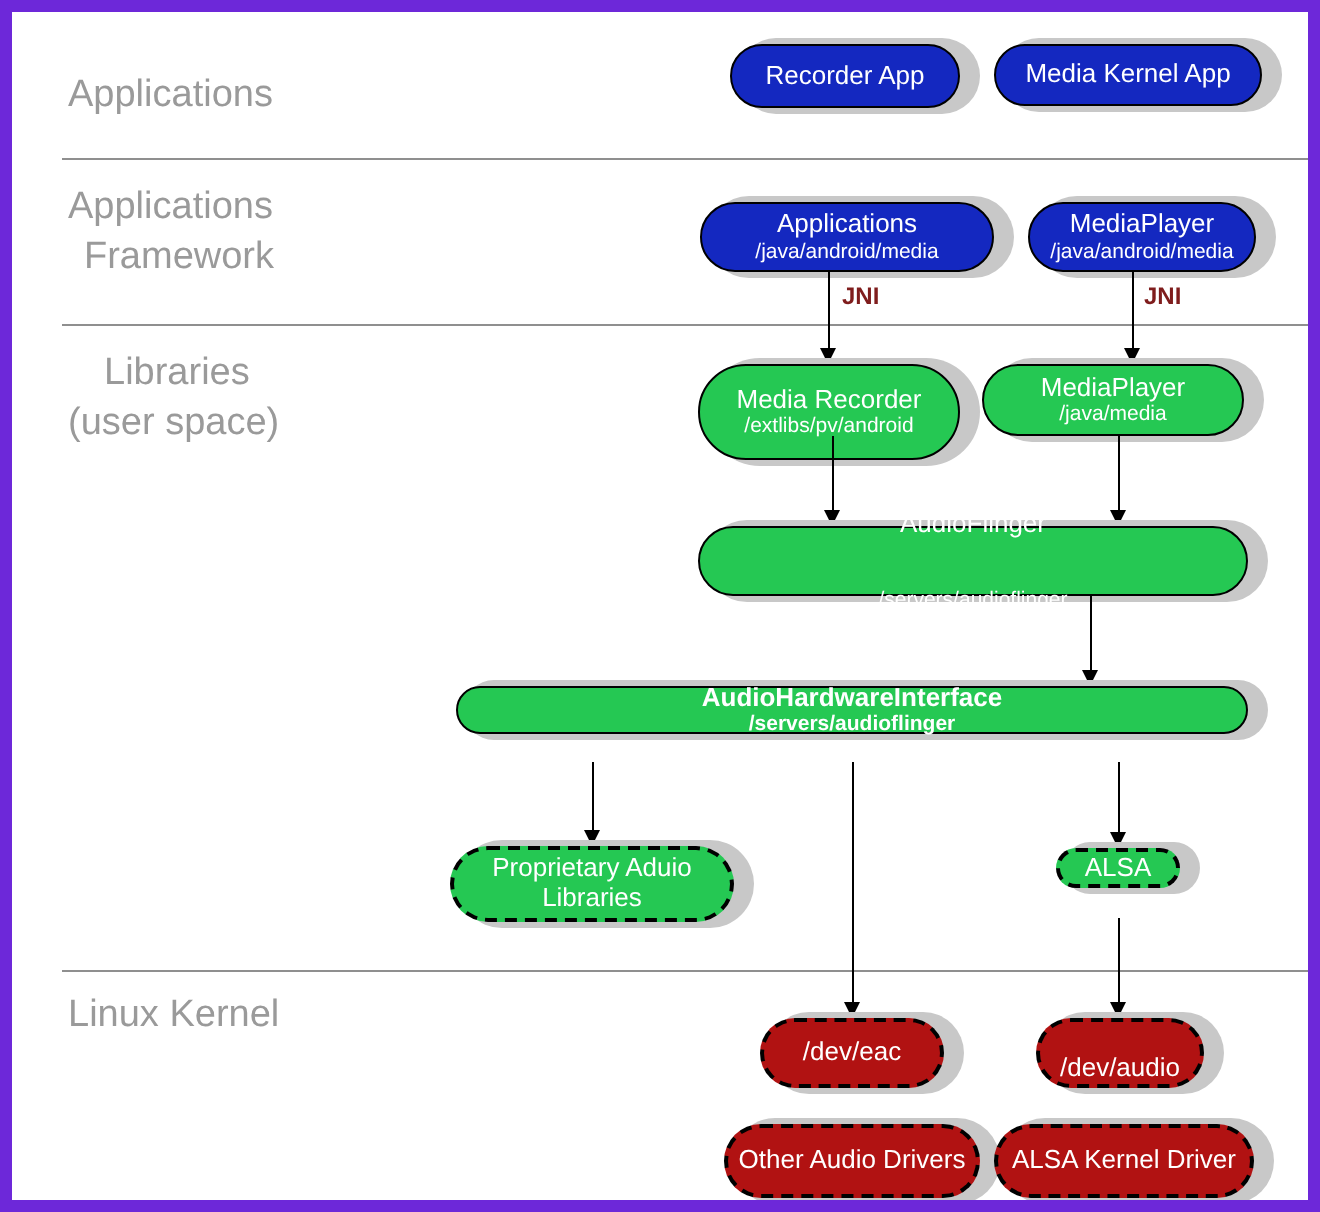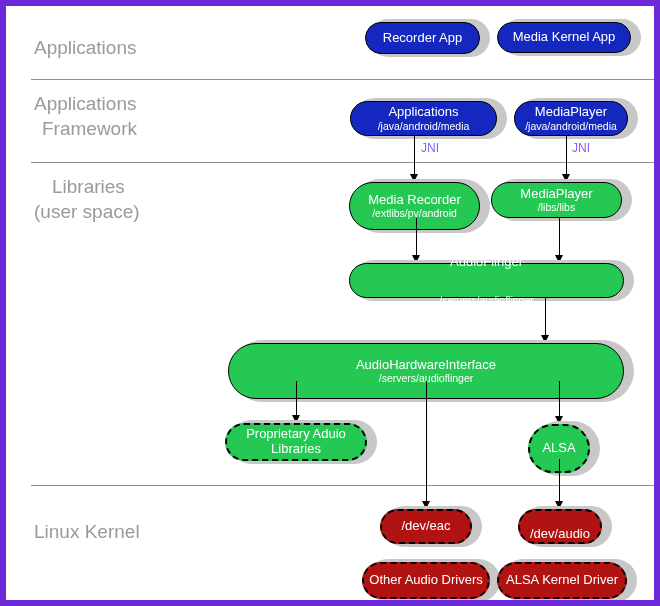--- a/index.html
+++ b/index.html
@@ -43,36 +43,36 @@
   .pill .sub{font-size:10.5px;}
   .vline{position:absolute;width:1px;background:#000;}
   .ahead{
     position:absolute;width:0;height:0;
     border-left:4px solid transparent;
     border-right:4px solid transparent;
     border-top:8px solid #000;
   }
   .jni{
     position:absolute;
-    font-size:12px;font-weight:normal;color:#8b5cf6;
+    font-size:12px;font-weight:bold;color:#7f1d1d;
     white-space:nowrap;
     text-align:center;
   }
 </style>
 </head>
 <body>
 
 <div class="canvas">
 
   <span class="layer-label" style="left:28px;top:31px;">Applications</span>
   <span class="layer-label" style="left:28px;top:87px;">Applications</span>
   <span class="layer-label" style="left:36px;top:112px;">Framework</span>
   <span class="layer-label" style="left:28px;top:195px;">(user space)</span>
   <span class="layer-label" style="left:46px;top:170px;">Libraries</span>
-  <span class="layer-label" style="left:28px;top:491px;margin-top:24px;">Linux Kernel</span>
+  <span class="layer-label" style="left:28px;top:491px;">Linux Kernel</span>
 
   <div class="divider" style="top:73px;"></div>
   <div class="divider" style="top:156px;"></div>
   <div class="divider" style="top:479px;"></div>
 
   <div class="pill blue" style="left:359px;top:16px;width:115px;height:32px;">
     <div class="title">Recorder App</div>
   </div>
   <div class="pill blue" style="left:491px;top:16px;width:134px;height:31px;">
     <div class="title">Media Kernel App</div>
@@ -94,52 +94,52 @@
   <div class="vline" style="left:560px;top:130px;height:39px;"></div>
   <div class="ahead" style="left:556px;top:168px;"></div>
   <span class="jni" style="left:566px;top:135px;">JNI</span>
 
   <div class="pill green" style="left:343px;top:176px;width:131px;height:48px;">
     <div class="title">Media Recorder</div>
     <div class="sub">/extlibs/pv/android</div>
   </div>
   <div class="pill green" style="left:485px;top:176px;width:131px;height:36px;">
     <div class="title">MediaPlayer</div>
-    <div class="sub">/libs/libs</div>
+    <div class="sub">/java/media</div>
   </div>
 
   <div class="vline" style="left:410px;top:212px;height:38px;"></div>
   <div class="ahead" style="left:406px;top:249px;"></div>
   <div class="vline" style="left:553px;top:212px;height:38px;"></div>
   <div class="ahead" style="left:549px;top:249px;"></div>
 
   <div class="pill green" style="left:343px;top:257px;width:275px;height:35px;gap:25px;">
     <div class="title">AudioFlinger</div>
     <div class="sub">/servers/audioflinger</div>
   </div>
 
   <div class="vline" style="left:539px;top:292px;height:38px;"></div>
   <div class="ahead" style="left:535px;top:329px;"></div>
 
-  <div class="pill green" style="left:222px;top:337px;width:396px;height:56px;">
+  <div class="pill green" style="left:222px;top:337px;width:396px;height:24px;font-weight:bold;">
     <div class="title">AudioHardwareInterface</div>
     <div class="sub">/servers/audioflinger</div>
   </div>
 
   <div class="vline" style="left:290px;top:375px;height:35px;"></div>
   <div class="ahead" style="left:286px;top:409px;"></div>
   <div class="vline" style="left:420px;top:375px;height:121px;"></div>
   <div class="ahead" style="left:416px;top:495px;"></div>
   <div class="vline" style="left:553px;top:375px;height:36px;"></div>
   <div class="ahead" style="left:549px;top:410px;"></div>
 
   <div class="pill green dashed" style="left:219px;top:417px;width:142px;height:38px;">
     <div class="title" style="padding:0 8px;">Proprietary Aduio Libraries</div>
   </div>
-  <div class="pill green dashed" style="left:522px;top:418px;width:62px;height:49px;">
+  <div class="pill green dashed" style="left:522px;top:418px;width:62px;height:20px;">
     <div class="title">ALSA</div>
   </div>
 
   <div class="vline" style="left:553px;top:453px;height:43px;"></div>
   <div class="ahead" style="left:549px;top:495px;"></div>
 
   <div class="pill red dashed" style="left:374px;top:503px;width:92px;height:35px;">
     <div class="title">/dev/eac</div>
   </div>
   <div class="pill red dashed" style="left:512px;top:503px;width:84px;height:35px;justify-content:flex-end;">

